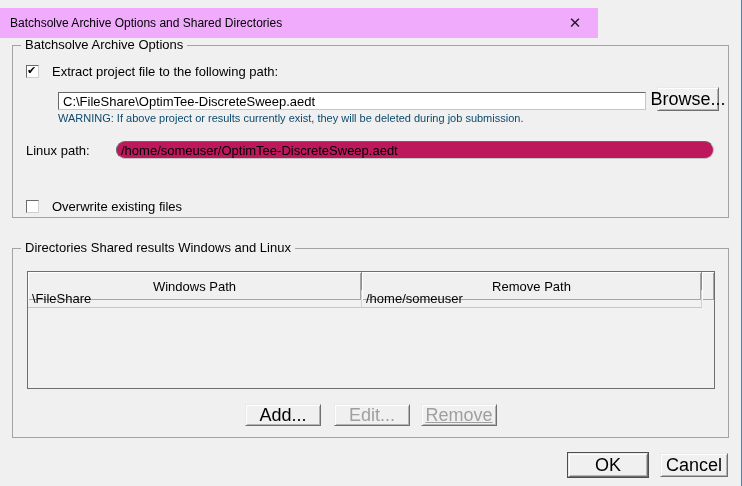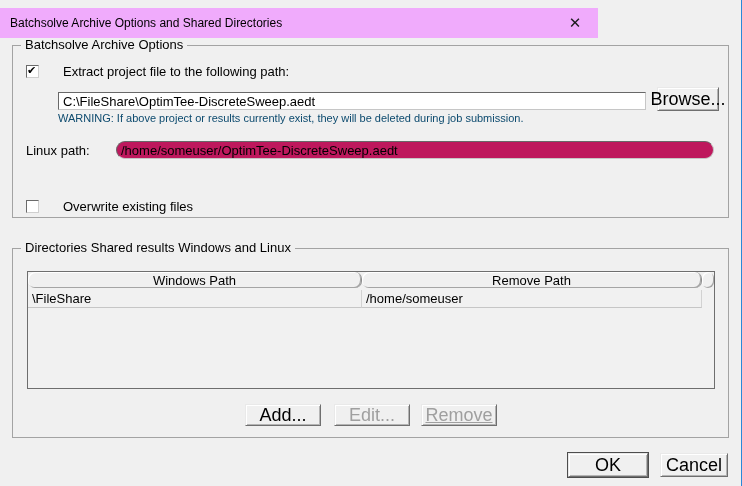--- a/index.html
+++ b/index.html
@@ -55,37 +55,37 @@
   .cb-row { position:absolute; display:flex; align-items:center; }
   .cb {
     width:13px; height:13px; background:#ffffff; flex:none;
     border:1px solid; border-color:#6a6a6a #cfcfcf #cfcfcf #6a6a6a;
     position:relative;
   }
   .cb[data-checked="true"]::after {
     content:"\2714"; position:absolute; left:0px; top:-2px;
     font-size:11px; color:#000;
   }
-  .cb-label { margin-left:24px; white-space:nowrap; }
+  .cb-label { margin-left:13px; white-space:nowrap; }
 
   .warning-text { position:absolute; color:#0c4a6e; font-size:11px; white-space:nowrap; }
   .static-label { position:absolute; white-space:nowrap; }
 
   
   .dir-table {
     position:absolute; left:14px; top:22px; width:688px; height:118px;
     border:1px solid #6e6e6e; background:#f1f1f1;
   }
   .tbl-header { display:flex; height:18px; }
   .th-cell {
-    background:#f0f0f0; height:16px;
+    background:#f0f0f0; height:28px;
     box-shadow: inset 1px 1px 0 #ffffff, inset -1px -1px 0 #a5a5a5;
     border-right:1px solid #8d8d8d;
     display:flex; align-items:center; justify-content:center;
-    font-size:13px; overflow:hidden; white-space:nowrap;border-radius:7px;
+    font-size:13px; overflow:hidden; white-space:nowrap;
   }
   .th-win { width:334px; }
   .th-lin { width:340px; }
   .th-stub { flex:1; border-right:none; }
   .tbl-row { display:flex; height:18px; }
   .td-cell {
     height:18px; border-right:1px solid #d2d2d2; border-bottom:1px solid #c6c6c6;
     display:flex; align-items:center; padding:0 4px;
     font-size:13px; white-space:nowrap; overflow:hidden;
   }

